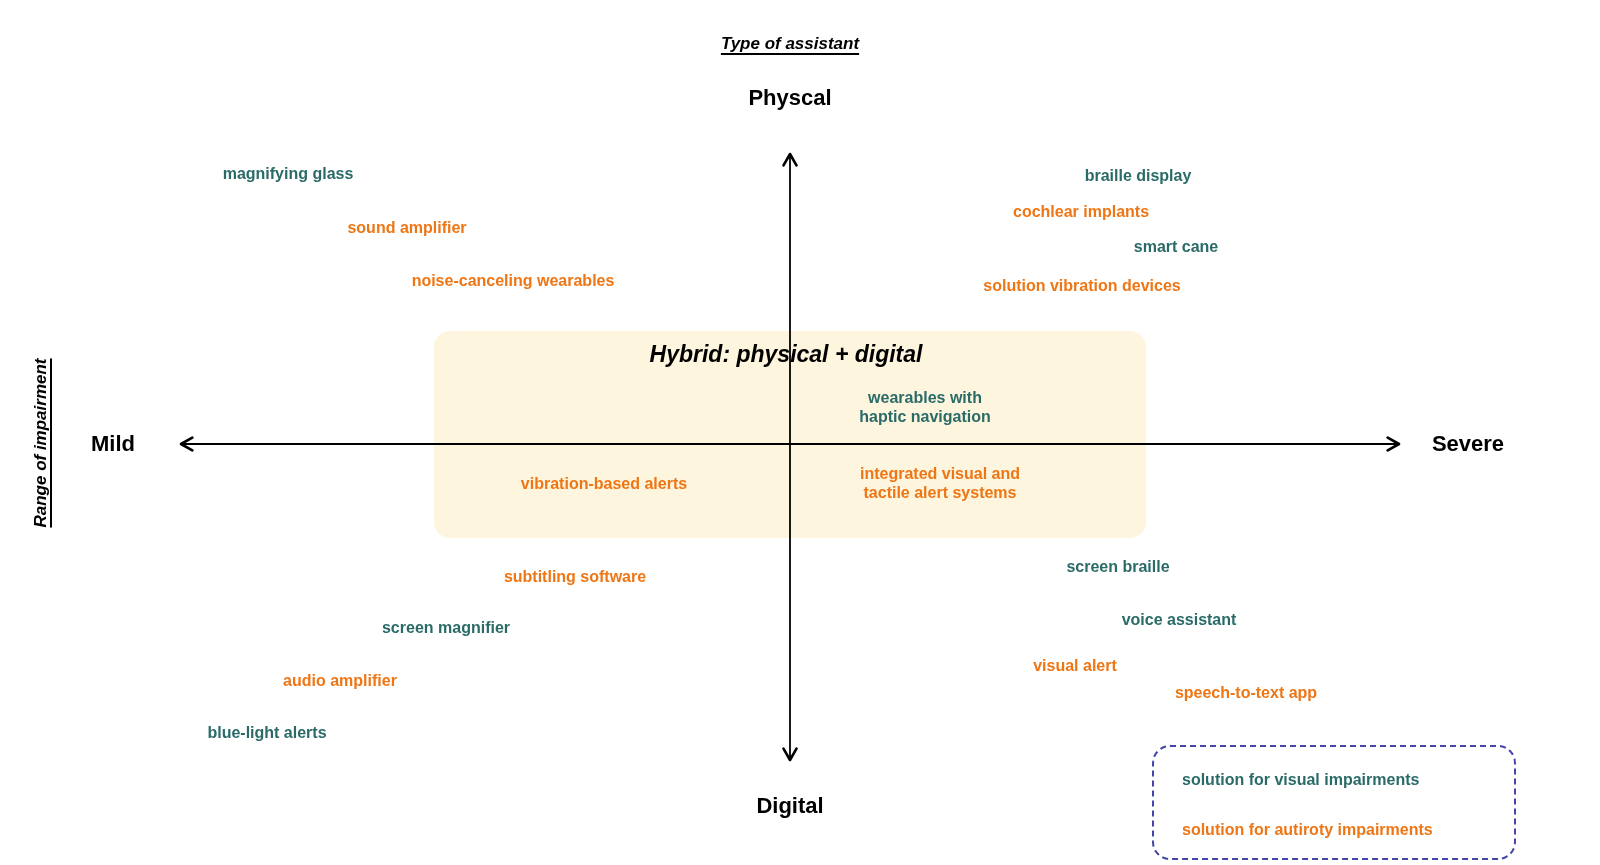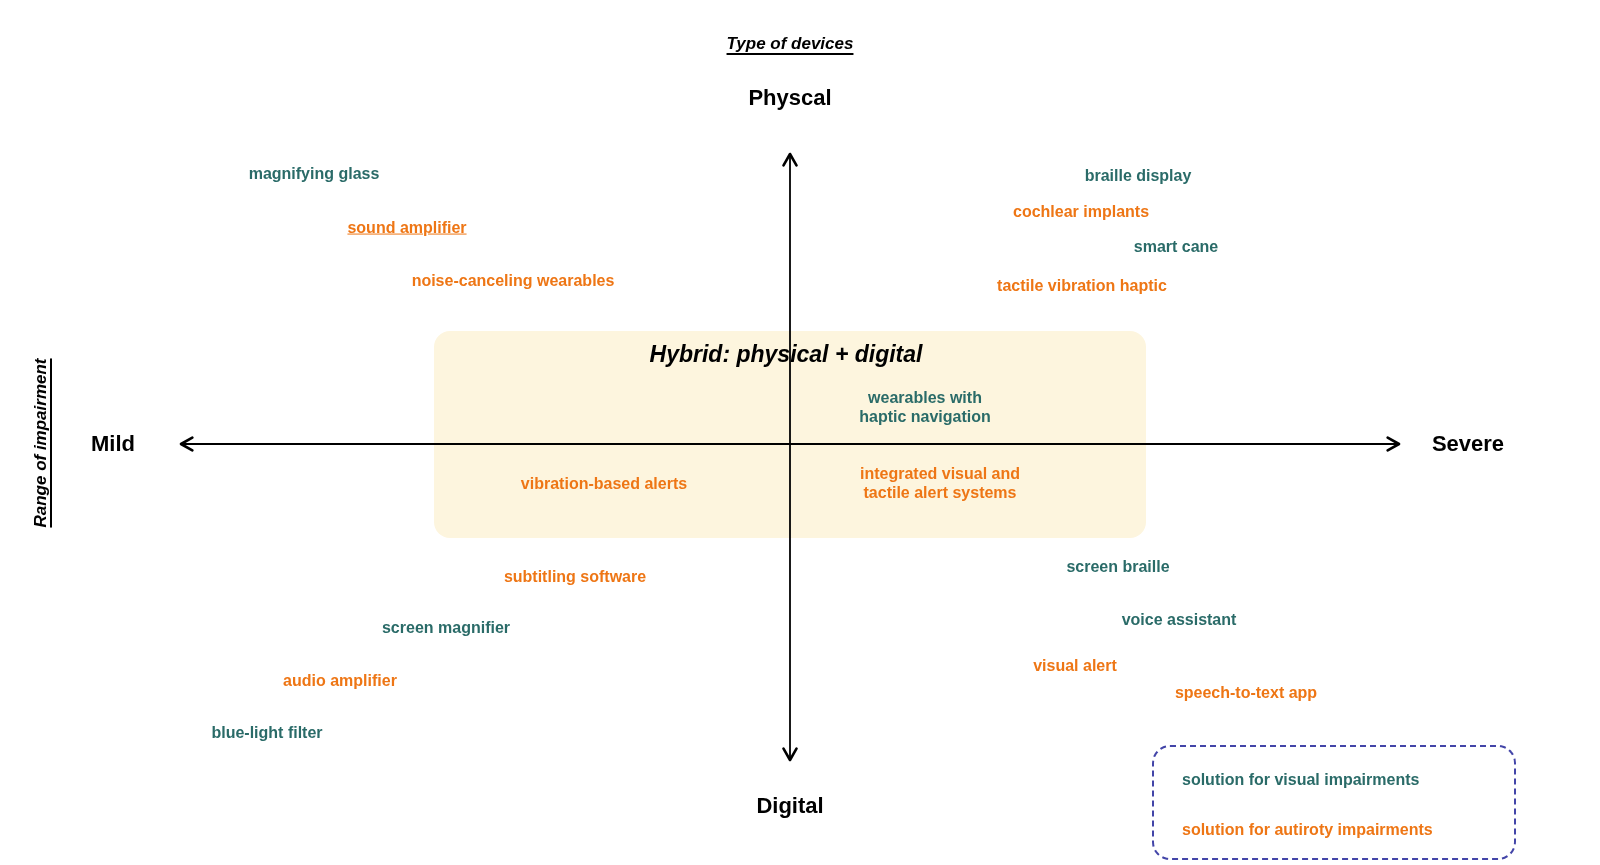--- a/index.html
+++ b/index.html
@@ -97,48 +97,48 @@
   <svg id="axes-svg" width="1600" height="865" viewBox="0 0 1600 865">
     <defs>
       <marker id="arr" viewBox="0 0 10 10" refX="8" refY="5" markerWidth="9" markerHeight="9" orient="auto-start-reverse">
         <path d="M1,1 L8,5 L1,9" fill="none" stroke="#000" stroke-width="1.6" stroke-linecap="round" stroke-linejoin="round"></path>
       </marker>
     </defs>
     <line x1="181" y1="444" x2="1399" y2="444" stroke="#000" stroke-width="1.8" marker-start="url(#arr)" marker-end="url(#arr)"></line>
     <line x1="790" y1="154" x2="790" y2="760" stroke="#000" stroke-width="1.8" marker-start="url(#arr)" marker-end="url(#arr)"></line>
   </svg>
 
-  <div class="axis-title layer-text" style="left:790px;top:44px;">Type of devices</div>
+  <div class="axis-title layer-text" style="left:790px;top:44px;">Type of assistant</div>
   <div class="pole-label layer-text" style="left:790px;top:98px;">Physcal</div>
   <div class="pole-label layer-text" style="left:790px;top:806px;">Digital</div>
 
   <div class="axis-title vertical-rotated layer-text" style="left:41px;top:443px;">Range of impairment</div>
   <div class="pole-label layer-text" style="left:113px;top:444px;">Mild</div>
   <div class="pole-label layer-text" style="left:1468px;top:444px;">Severe</div>
 
   <div id="hybrid-title">Hybrid: physical + digital</div>
   <div class="item visual layer-text" style="left:925px;top:398px;margin-top:10px;">wearables with
 haptic navigation</div>
   <div class="item auditory layer-text" style="left:604px;top:484px;">vibration-based alerts</div>
   <div class="item auditory layer-text" style="left:940px;top:484px;">integrated visual and
 tactile alert systems</div>
 
-  <div class="item visual layer-text" style="left:314px;top:174px;">magnifying glass</div>
-  <div class="item auditory layer-text" style="left:407px;top:228px;text-decoration:underline;">sound amplifier</div>
+  <div class="item visual layer-text" style="left:288px;top:174px;">magnifying glass</div>
+  <div class="item auditory layer-text" style="left:407px;top:228px;">sound amplifier</div>
   <div class="item auditory layer-text" style="left:513px;top:281px;">noise-canceling wearables</div>
 
   <div class="item visual layer-text" style="left:1138px;top:176px;">braille display</div>
   <div class="item auditory layer-text" style="left:1081px;top:212px;">cochlear implants</div>
   <div class="item visual layer-text" style="left:1176px;top:247px;">smart cane</div>
-  <div class="item auditory layer-text" style="left:1082px;top:286px;">tactile vibration haptic</div>
+  <div class="item auditory layer-text" style="left:1082px;top:286px;">solution vibration devices</div>
 
   <div class="item auditory layer-text" style="left:575px;top:577px;">subtitling software</div>
   <div class="item visual layer-text" style="left:446px;top:628px;">screen magnifier</div>
   <div class="item auditory layer-text" style="left:340px;top:681px;">audio amplifier</div>
-  <div class="item visual layer-text" style="left:267px;top:733px;">blue-light filter</div>
+  <div class="item visual layer-text" style="left:267px;top:733px;">blue-light alerts</div>
 
   <div class="item visual layer-text" style="left:1118px;top:567px;">screen braille</div>
   <div class="item visual layer-text" style="left:1179px;top:620px;">voice assistant</div>
   <div class="item auditory layer-text" style="left:1075px;top:666px;">visual alert</div>
   <div class="item auditory layer-text" style="left:1246px;top:693px;">speech-to-text app</div>
 
   <div class="legend-item visual" style="left:1182px;top:780px;">solution for visual impairments</div>
   <div class="legend-item auditory" style="left:1182px;top:830px;">solution for autiroty impairments</div>
 
 </div>

